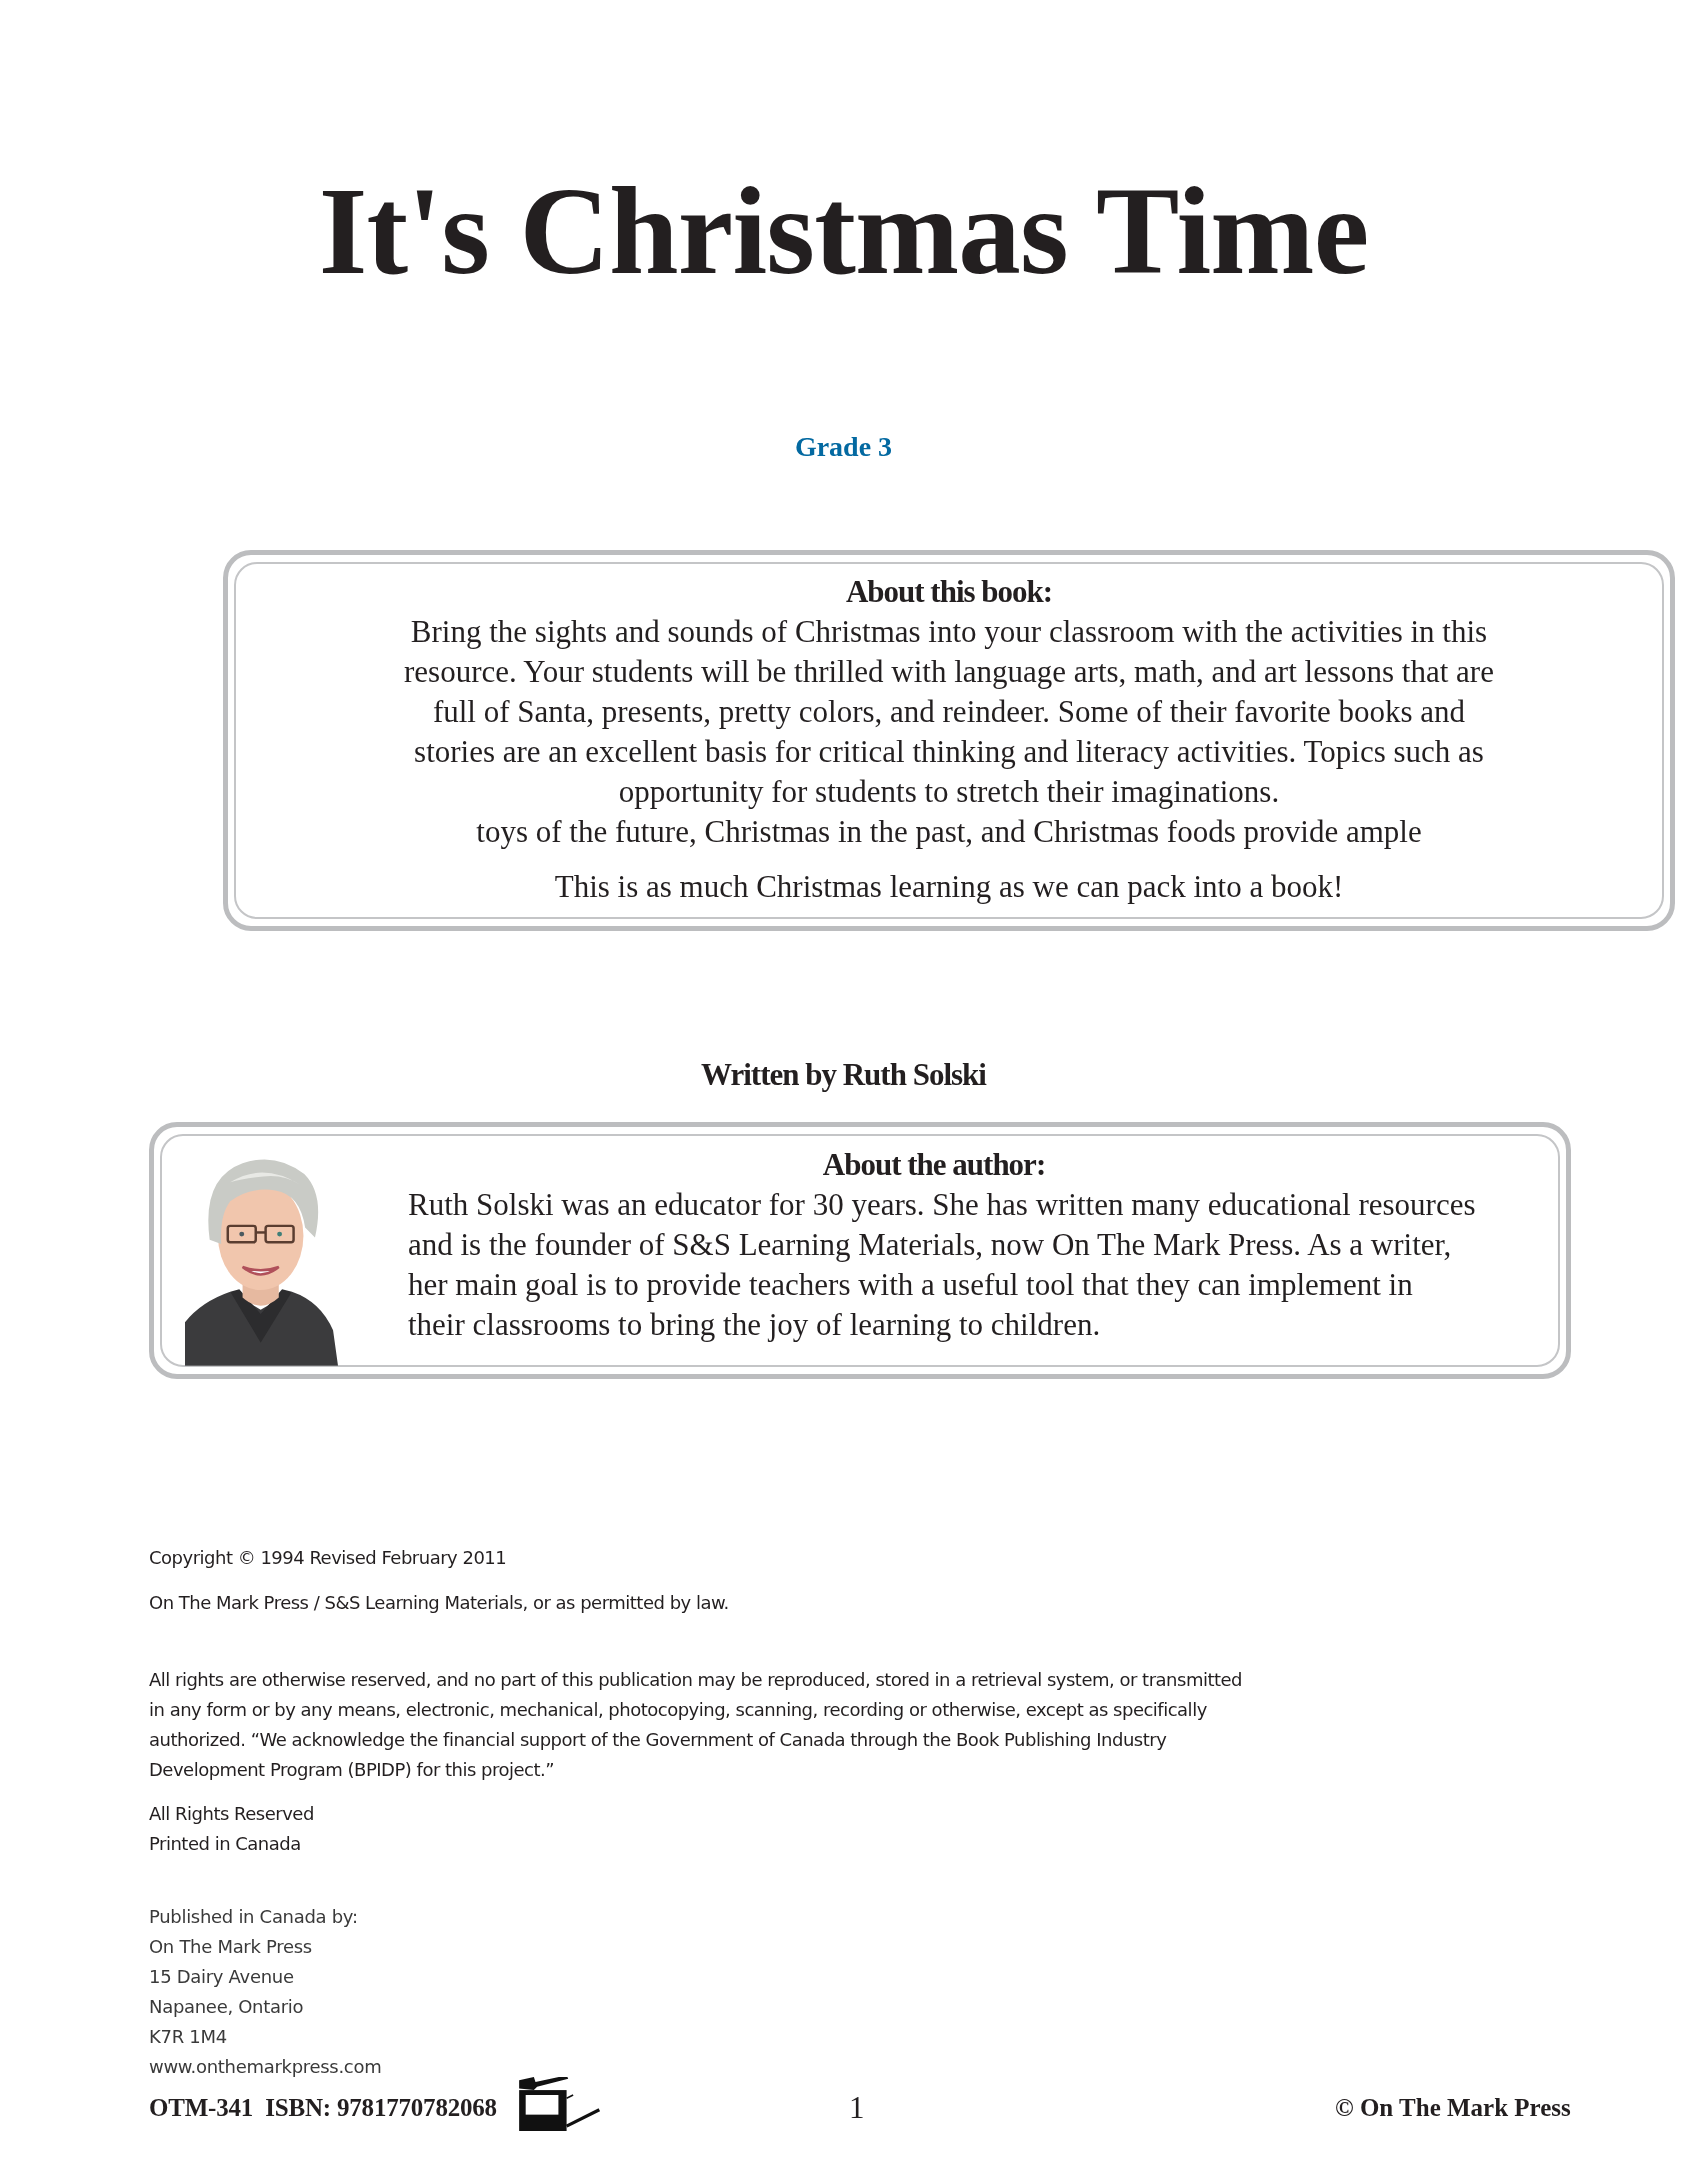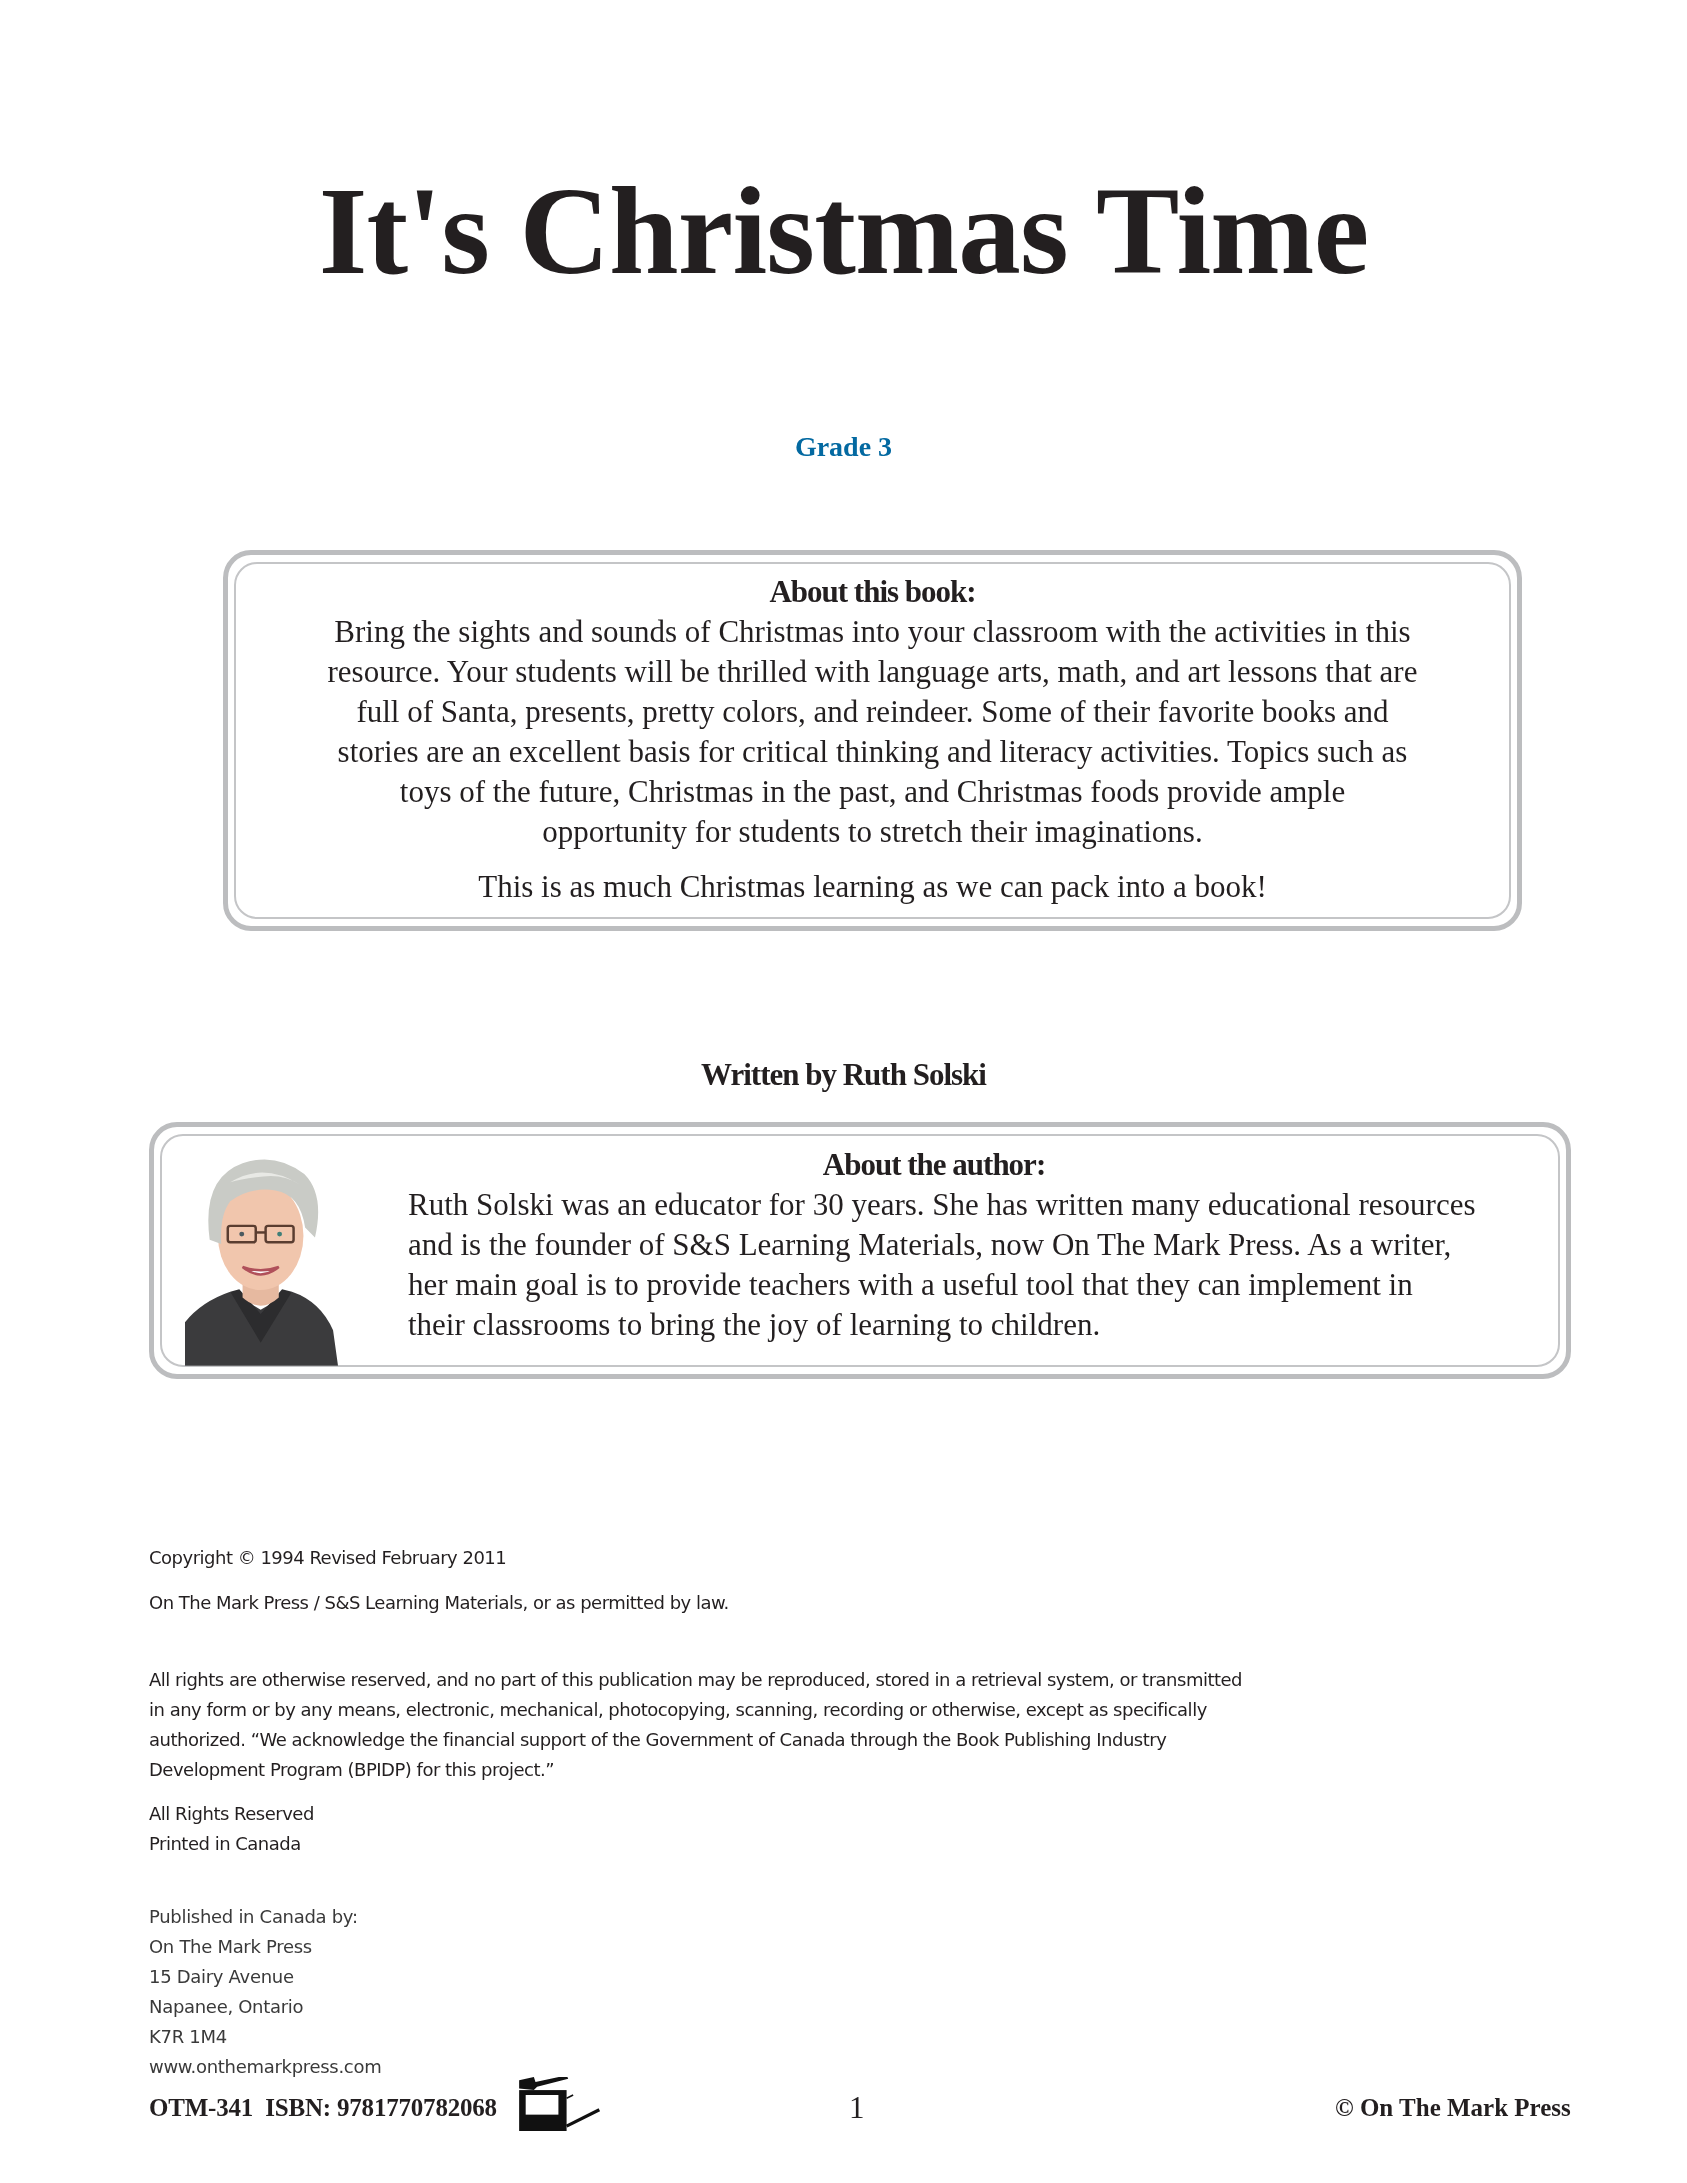--- a/index.html
+++ b/index.html
@@ -20,21 +20,21 @@
 
   
   .frame {
     border: 5.8px solid #bcbdbf; border-radius: 28px; box-sizing: border-box; background: #fff;
   }
   .frame-inner {
     position: absolute; left: 5.8px; top: 6.6px; right: 5.8px; bottom: 6.6px;
     border: 2.5px solid #c4c5c7; border-radius: 23px; box-sizing: border-box;
   }
 
-  #book-box { left: 223px; top: 550px; width: 1299px; height: 381px; }
+  #book-box { left: 223px; top: 550px; width: 1452px; height: 381px; }
   #book-box .content {
     position: absolute; left: 0; right: 0; top: 16.5px; text-align: center;
   }
   .box-heading {
     font-size: 31px; font-weight: bold; letter-spacing: -1px; line-height: 40px; margin: 0;
   }
   .box-body {
     font-size: 31px; line-height: 40px; margin: 0; color: #231f20;
   }
   #book-box .box-body.lines div { white-space: nowrap; }
@@ -84,22 +84,22 @@
 
 <section id="book-box" class="abs frame">
   <div class="frame-inner"></div>
   <div class="content serif">
     <p class="box-heading">About this book:</p>
     <div class="box-body lines">
       <div>Bring the sights and sounds of Christmas into your classroom with the activities in this</div>
       <div>resource. Your students will be thrilled with language arts, math, and art lessons that are</div>
       <div>full of Santa, presents, pretty colors, and reindeer. Some of their favorite books and</div>
       <div>stories are an excellent basis for critical thinking and literacy activities. Topics such as</div>
+      <div>opportunity for students to stretch their imaginations.</div>
       <div>toys of the future, Christmas in the past, and Christmas foods provide ample</div>
-      <div>opportunity for students to stretch their imaginations.</div>
     </div>
     <p id="book-tagline" class="box-body">This is as much Christmas learning as we can pack into a book!</p>
   </div>
 </section>
 
 <p id="written-by" class="abs serif">Written by Ruth Solski</p>
 
 <section id="author-box" class="abs frame">
   <div class="frame-inner"></div>
   <div id="author-photo">

